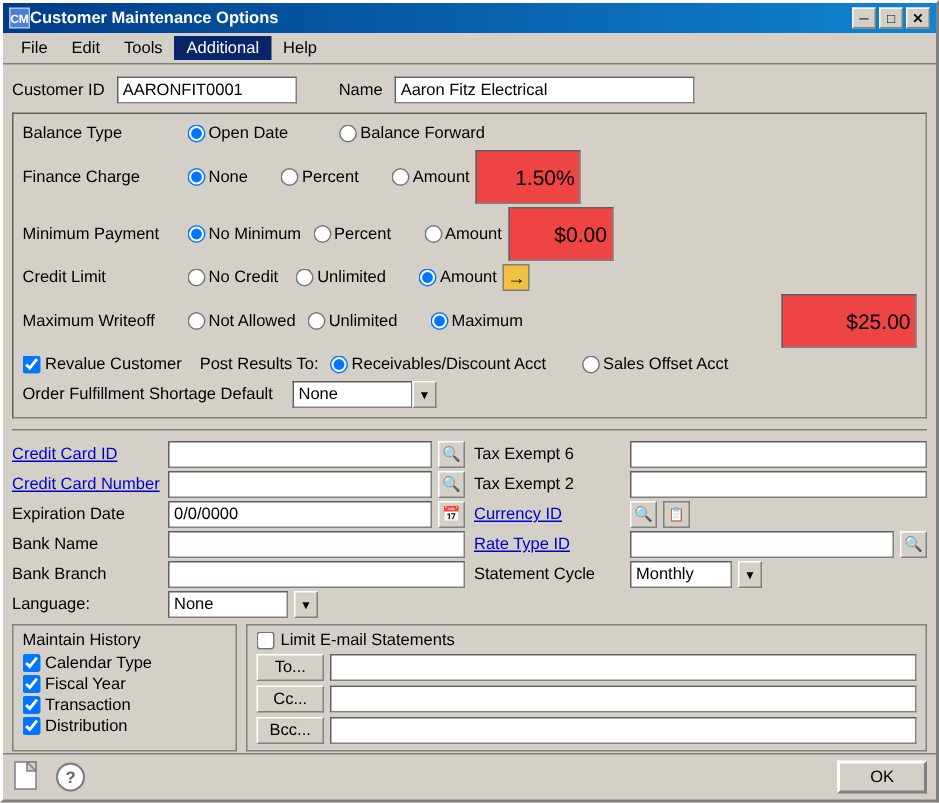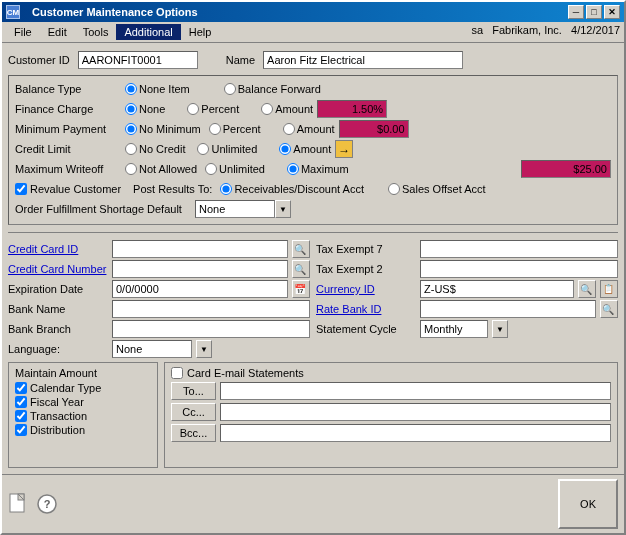--- a/index.html
+++ b/index.html
@@ -25,21 +25,21 @@
       display: flex;
       align-items: center;
       justify-content: space-between;
       padding: 0 4px;
       font-size: 11px;
       font-weight: bold;
     }
     .title-bar-left {
       display: flex;
       align-items: center;
-      gap: 12px;
+      gap: 0;
       justify-content: flex-end;
     }
     .title-icon {
       width: 14px;
       height: 14px;
       background: #4a7fd4;
       border: 1px solid #ffffff88;
       display: flex;
       align-items: center;
       justify-content: center;
@@ -146,27 +146,27 @@
       margin: 0;
       cursor: pointer;
     }
     input[type="checkbox"] {
       width: 12px;
       height: 12px;
       margin: 0;
       cursor: pointer;
     }
     .value-input {
-      background: #be185d;
+      background: #ef4444;
       border: 1px solid #808080;
       border-top-color: #606060;
       border-left-color: #606060;
       padding: 1px 3px;
-      font-size: 11px;
-      height: 18px;
+      font-size: 14px;
+      height: 36px;
       text-align: right;
     }
     .arrow-btn {
       background: #f0c040;
       border: 1px solid #808080;
       width: 18px;
       height: 18px;
       display: flex;
       align-items: center;
       justify-content: center;
@@ -360,21 +360,21 @@
       align-items: center;
       justify-content: center;
       font-size: 14px;
     }
     .ok-btn {
       margin-left: auto;
       background: #d4d0c8;
       border: 2px solid #808080;
       border-top-color: #ffffff;
       border-left-color: #ffffff;
-      padding: 17px 20px;
+      padding: 3px 20px;
       font-size: 11px;
       cursor: pointer;
       font-weight: normal;
     }
     .copy-icon {
       background: #d4d0c8;
       border: 1px solid #808080;
       width: 18px;
       height: 18px;
       display: flex;
@@ -412,44 +412,39 @@
       <button class="title-btn close">✕</button>
     </div>
   </div>
 
   <div class="menu-bar">
     <div class="menu-item">File</div>
     <div class="menu-item">Edit</div>
     <div class="menu-item">Tools</div>
     <div class="menu-item active">Additional</div>
     <div class="menu-item">Help</div>
-    <span class="sa-label">
-      <span>sa</span>&nbsp;&nbsp;
-      <span>Fabrikam, Inc.</span>&nbsp;&nbsp;
-      <span>4/12/2017</span>
-    </span>
   </div>
 
   <div class="content">
 
     <div class="customer-row">
       <span class="field-label">Customer ID</span>
       <input class="field-input" style="width: 120px;" value="AARONFIT0001" readonly="">
       <span class="field-label" style="margin-left:20px;">Name</span>
       <input class="field-input" style="width: 200px;" value="Aaron Fitz Electrical" readonly="">
     </div>
 
     <div class="main-section">
 
       <div class="form-row">
         <span class="row-label">Balance Type</span>
         <div class="radio-group">
           <label class="radio-option">
             <input type="radio" name="balanceType" checked="" style="">
-            <span>None Item</span>
+            <span>Open Date</span>
           </label>
           <label class="radio-option" style="margin-left:30px;">
             <input type="radio" name="balanceType" style="">
             <span>Balance Forward</span>
           </label>
         </div>
       </div>
 
       <div class="form-row">
         <span class="row-label">Finance Charge</span>
@@ -588,55 +583,54 @@
         <div class="field-row lang-row">
           <span class="field-row-label">Language:</span>
           <input class="dropdown-input" style="width: 80px;" value="None" readonly="">
           <div class="dropdown-btn">▼</div>
         </div>
       </div>
 
       <div class="right-fields">
 
         <div class="field-row">
-          <span class="field-row-label">Tax Exempt 7</span>
+          <span class="field-row-label">Tax Exempt 6</span>
           <input class="text-input" style="">
         </div>
 
         <div class="field-row">
           <span class="field-row-label">Tax Exempt 2</span>
           <input class="text-input" style="">
         </div>
 
 
         <div class="field-row">
           <span class="link-text field-row-label">Currency ID</span>
-          <input class="text-input" style="width: 70px;" value="Z-US$">
           <div class="search-btn">🔍</div>
           <div class="copy-icon">📋</div>
         </div>
 
         <div class="field-row">
-          <span class="link-text field-row-label">Rate Bank ID</span>
+          <span class="link-text field-row-label">Rate Type ID</span>
           <input class="text-input" style="width: 70px;">
           <div class="search-btn">🔍</div>
         </div>
 
         <div class="field-row statement-row">
           <span class="field-row-label">Statement Cycle</span>
           <input class="dropdown-input" style="width: 68px;" value="Monthly" readonly="">
           <div class="dropdown-btn">▼</div>
         </div>
       </div>
     </div>
 
     <div class="bottom-section">
 
       <div class="history-box">
-        <div class="history-title">Maintain Amount</div>
+        <div class="history-title">Maintain History</div>
         <div class="history-item">
           <input type="checkbox" checked="" style="">
           <span>Calendar Type</span>
         </div>
         <div class="history-item">
           <input type="checkbox" checked="" style="">
           <span>Fiscal Year</span>
         </div>
         <div class="history-item">
           <input type="checkbox" checked="" style="">
@@ -644,21 +638,21 @@
         </div>
         <div class="history-item">
           <input type="checkbox" checked="" style="">
           <span>Distribution</span>
         </div>
       </div>
 
       <div class="email-box">
         <div class="email-title-row">
           <input type="checkbox" style="">
-          <span>Card E-mail Statements</span>
+          <span>Limit E-mail Statements</span>
         </div>
         <div class="email-row">
           <div class="email-btn">To...</div>
           <input class="email-input" style="">
         </div>
         <div class="email-row">
           <div class="email-btn">Cc...</div>
           <input class="email-input" style="">
         </div>
         <div class="email-row">

